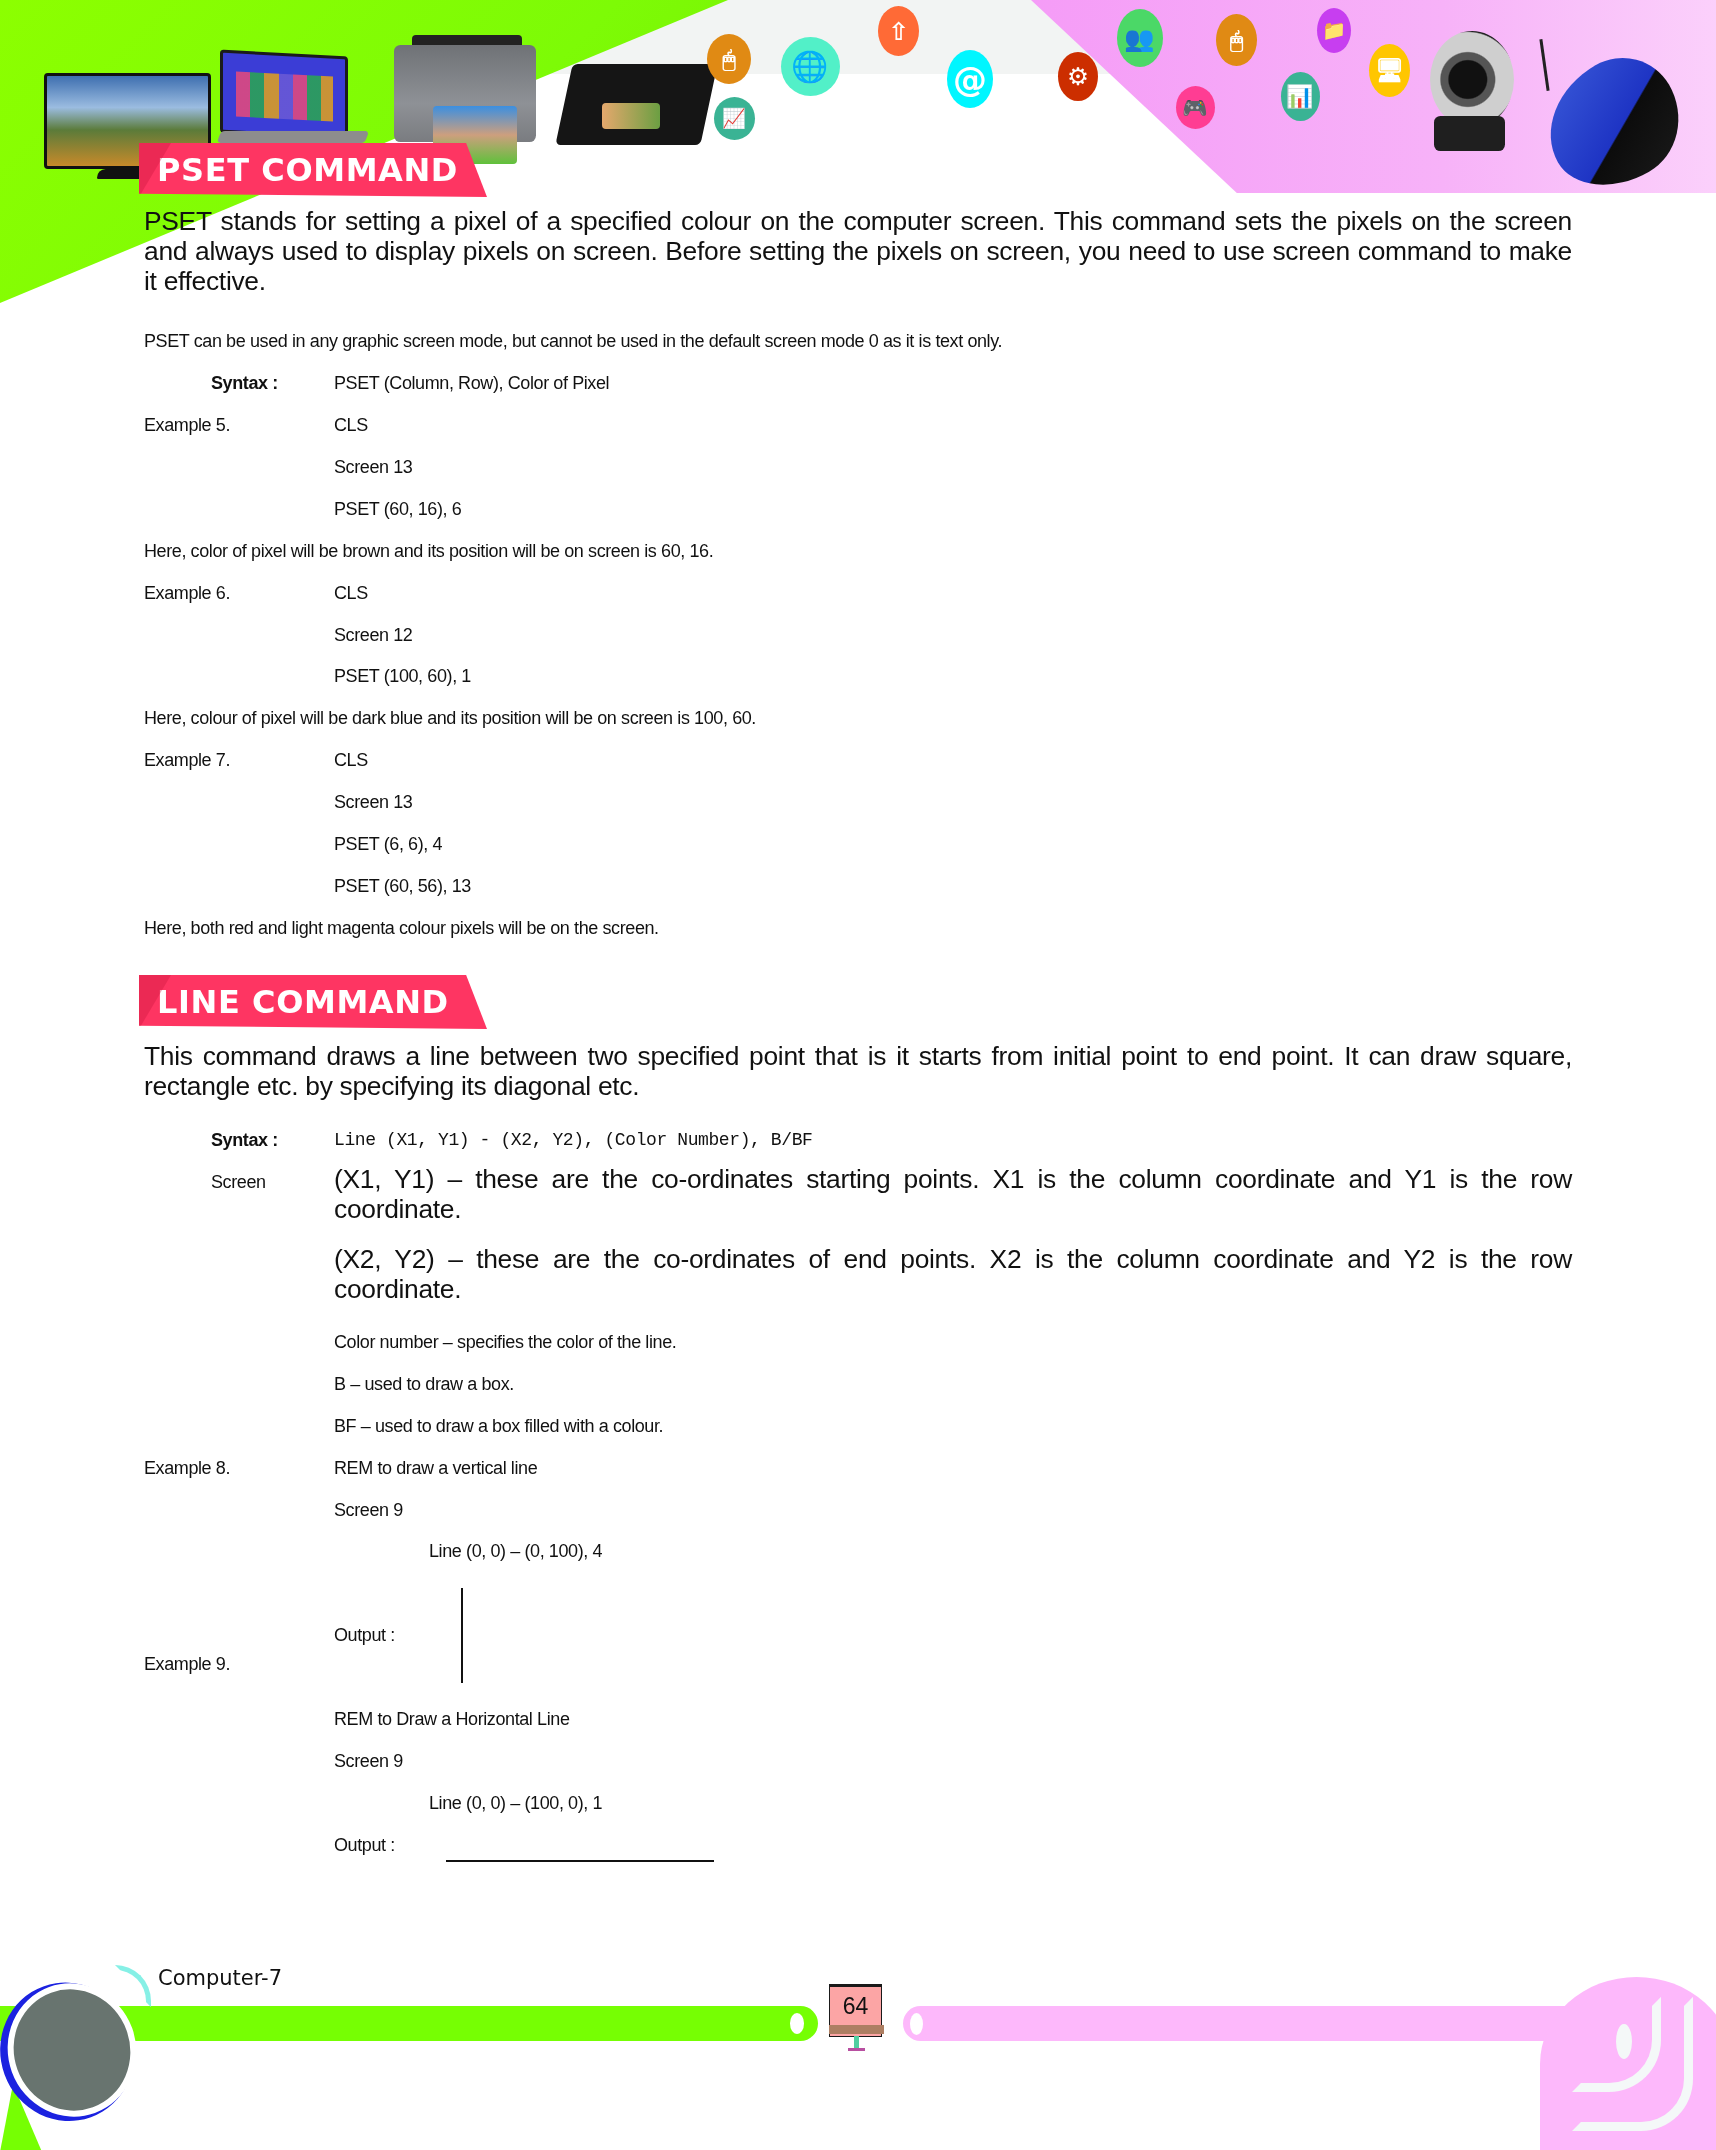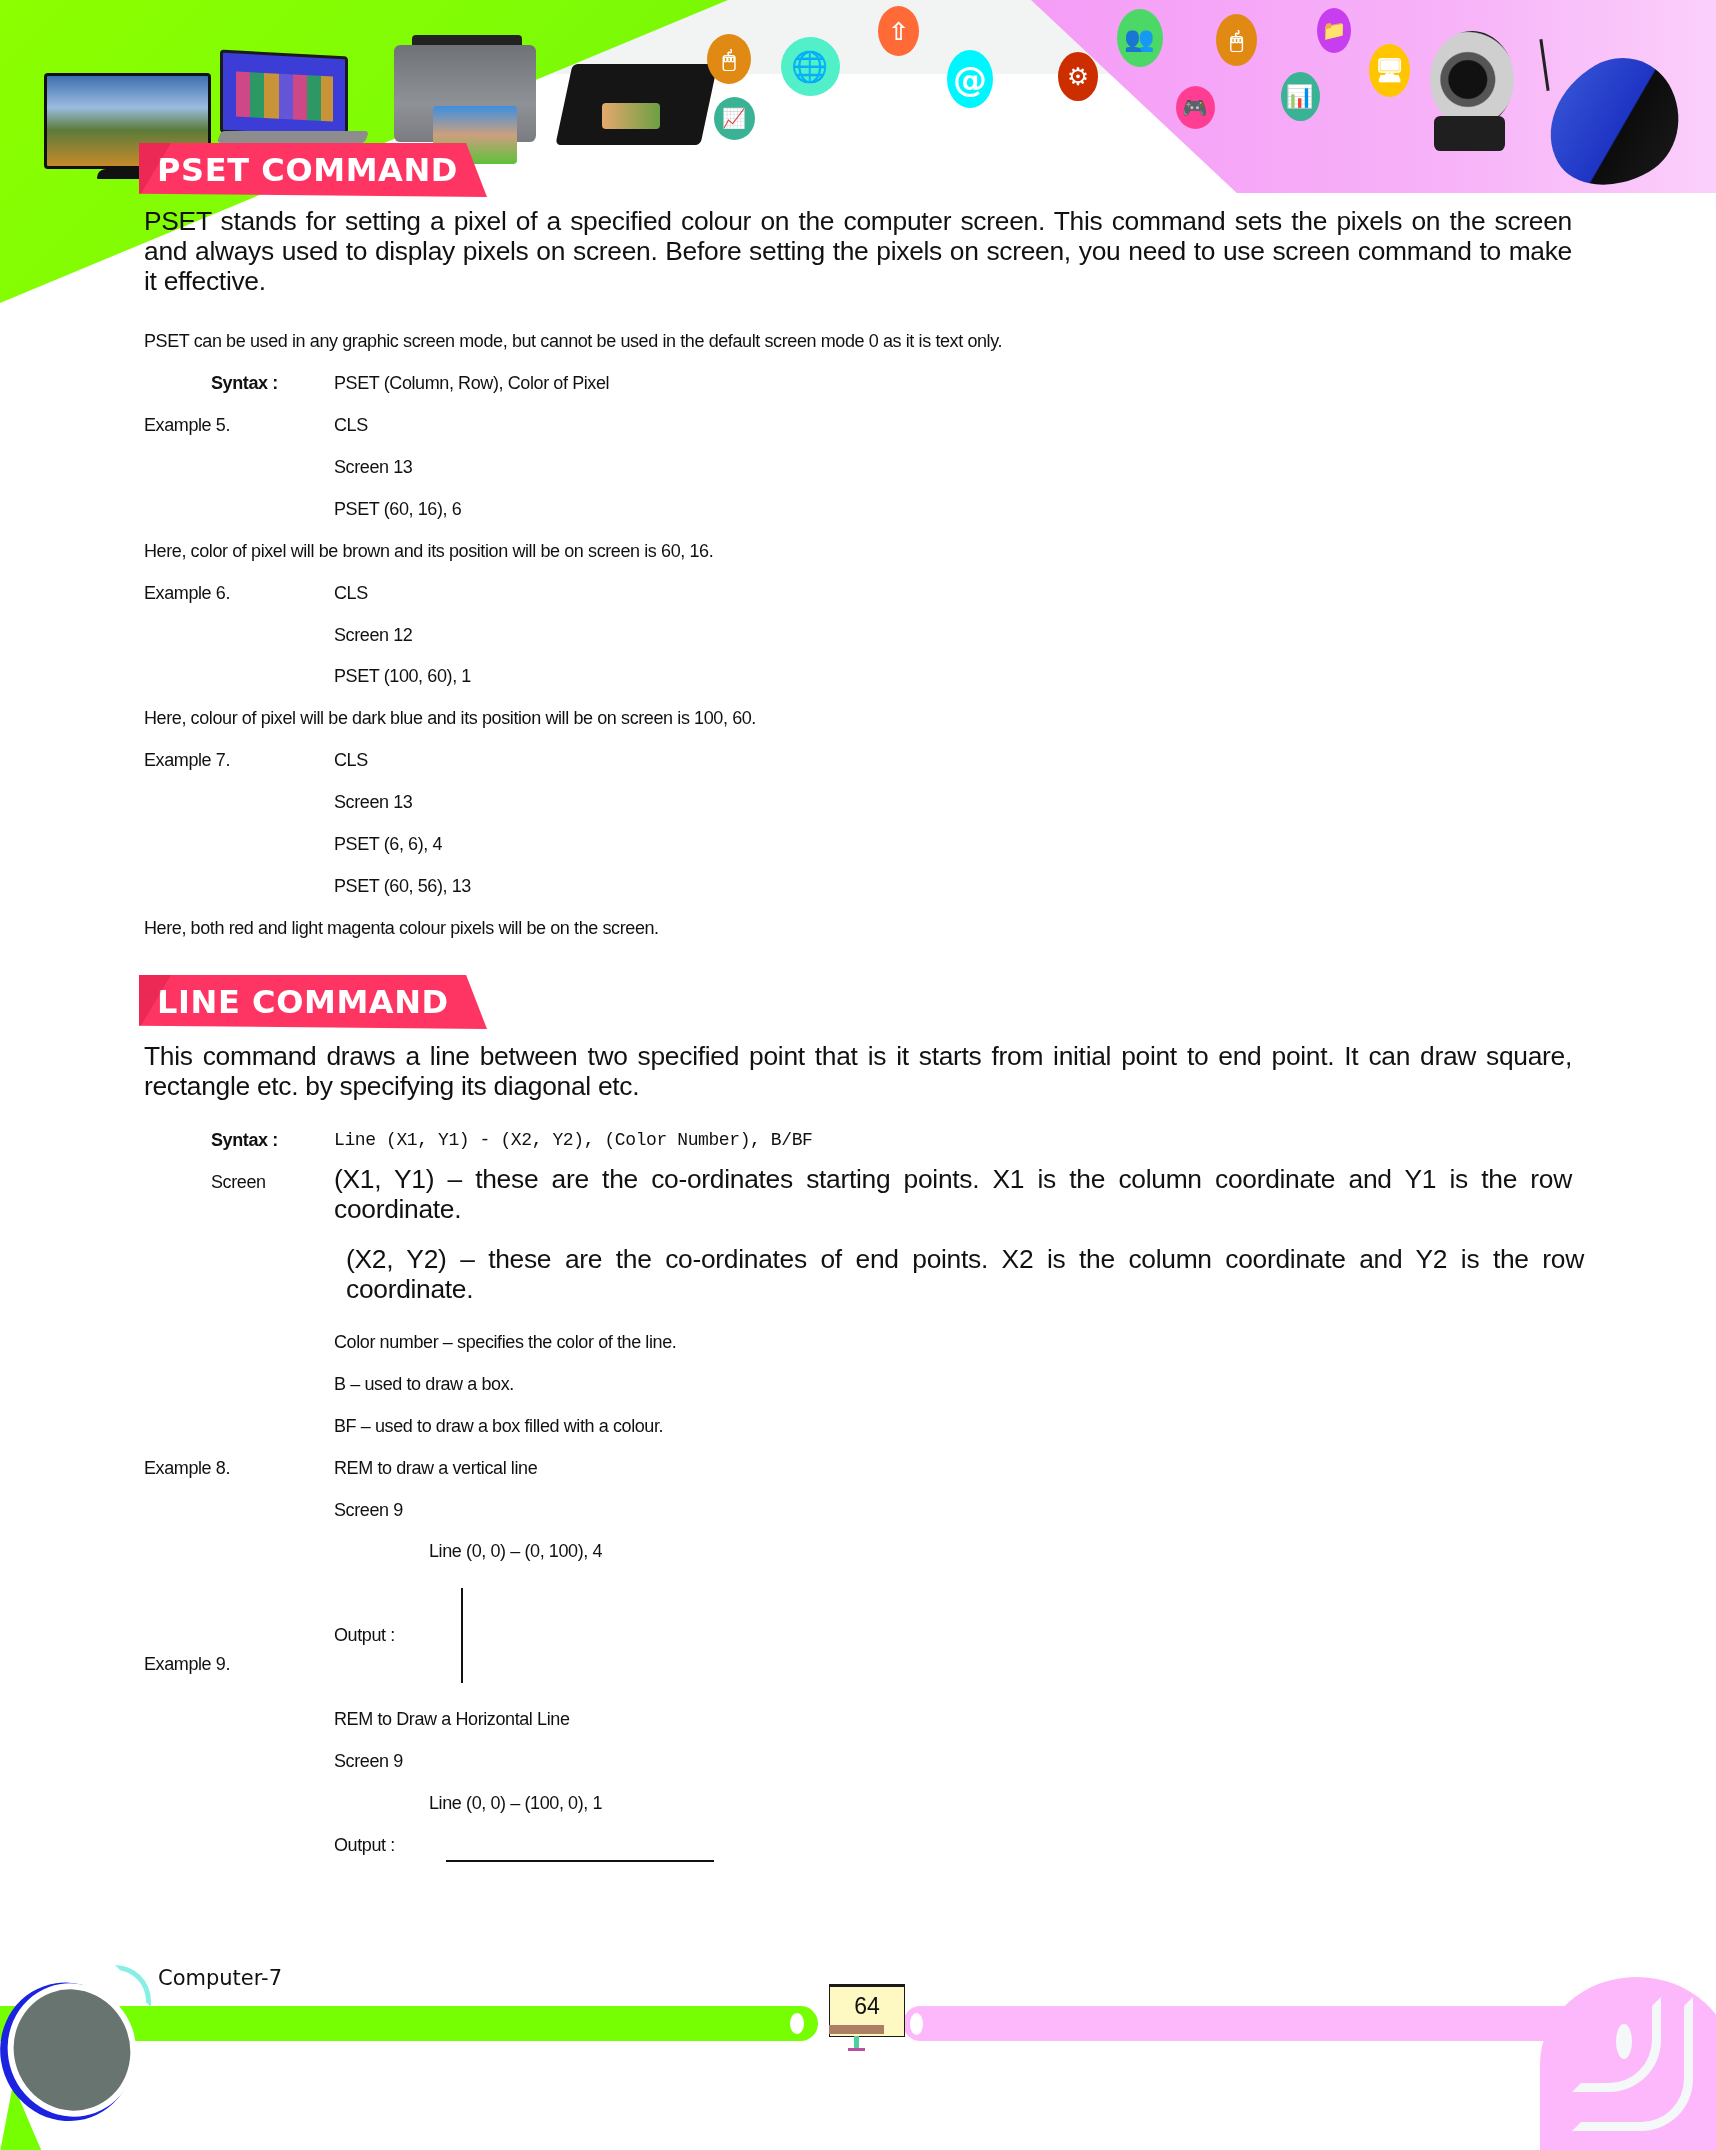--- a/index.html
+++ b/index.html
@@ -77,21 +77,21 @@
     .ft-green-hole { position: absolute; left: 790px; top: 2013px; width: 14px; height: 20.6px; background: #fff; border-radius: 50%; }
     .ft-pink { position: absolute; left: 903px; top: 2006px; width: 670px; height: 35px; background: #fdb8fb; border-radius: 19.3px 0 0 19.3px; }
     .ft-pink-hole { position: absolute; left: 910px; top: 2013px; width: 13px; height: 22px; background: #fff; border-radius: 50%; }
     .ft-pink-blob { position: absolute; left: 1540px; top: 1977px; width: 193px; height: 193px; background: #fdb8fb; border-radius: 50% 50% 0 0 / 45% 45% 0 0; }
     .ft-swirl { position: absolute; border: 9px solid #f4f8f8; border-color: transparent #f4f8f8 #f4f8f8 transparent; border-radius: 0 0 52px 0; }
     .ft-dot { position: absolute; left: 1616px; top: 2024px; width: 15.5px; height: 35px; background: #f4f8f8; border-radius: 50%; }
     .dish-stand { position: absolute; left: 0; top: 2084px; width: 0; height: 0; border-left: 13px solid transparent; border-right: 29px solid transparent; border-bottom: 68px solid #76ff03; }
     .dish { position: absolute; left: 7.7px; top: 1983px; width: 116px; height: 122px; border-radius: 50%;
       background: #68746f; border: 6.4px solid #fff; box-shadow: -5.2px 0 0 2.6px #1b22e0; transform: rotate(-20deg); }
     .dish-signal { position: absolute; left: 115px; top: 1965px; width: 26px; height: 32px; border: 5.2px solid #86f0e6; border-color: #86f0e6 #86f0e6 transparent transparent; border-radius: 0 39px 0 0; }
-    .page-num-box { position: absolute; left: 829px; top: 1984px; width: 76px; height: 53px; border: 1.9px solid #1a1a1a; border-top-width: 3.2px; background: #fef9c3; box-sizing: border-box;
+    .page-num-box { position: absolute; left: 829px; top: 1984px; width: 53px; height: 53px; border: 1.9px solid #1a1a1a; border-top-width: 3.2px; background: #fca5a5; box-sizing: border-box;
       display: flex; align-items: flex-start; justify-content: center; padding-top: 6.4px; font-size: 23px; color: #111; }
     .page-num-base { position: absolute; left: 829px; top: 2025px; width: 55px; height: 9px; background: #ad7e62; }
     .page-num-leg { position: absolute; left: 854px; top: 2036px; width: 5.2px; height: 11.6px; background: #4fcfa0; }
     .page-num-foot { position: absolute; left: 848px; top: 2048px; width: 17px; height: 3.2px; background: #b84fa1; }
     .footer-title { position: absolute; left: 158px; top: 1966px; font-size: 21px; color: #111; font-family: "DejaVu Sans", sans-serif; }
   </style>
 </head>
 <body>
 
 <div class="hdr">
@@ -159,21 +159,21 @@
 
 <div class="sec-head" style="left:139px;top:975px;width:348px;">LINE COMMAND</div>
 
 <div class="para" style="top:1041px;">This command draws a line between two specified point that is it starts from initial point to end point.  It can draw square, rectangle etc. by specifying its diagonal etc.</div>
 
 <div class="t b" style="left:211px;top:1122px;">Syntax :</div>
 <div class="t" style="left:334px;top:1122px;font-family:Liberation Mono, monospace;">Line (X1, Y1) - (X2, Y2), (Color Number), B/BF</div>
 
 <div class="t" style="left:211px;top:1164px;">Screen</div>
 <div class="para" style="left:334px;width:1238px;top:1164px;">(X1, Y1) – these are the co-ordinates starting points. X1 is the column coordinate and Y1 is the row coordinate.</div>
-<div class="para" style="left:346px;width:1238px;top:1244px;">(X2, Y2) – these are the co-ordinates of end points. X2 is the column coordinate and Y2 is the row coordinate.</div>
+<div class="para" style="left:334px;width:1238px;top:1244px;">(X2, Y2) – these are the co-ordinates of end points. X2 is the column coordinate and Y2 is the row coordinate.</div>
 <div class="t" style="left:334px;top:1324px;">Color number – specifies the color of the line.</div>
 <div class="t" style="left:334px;top:1366px;">B – used to draw a box.</div>
 <div class="t" style="left:334px;top:1408px;">BF – used to draw a box filled with a colour.</div>
 
 <div class="t" style="left:144px;top:1450px;">Example 8.</div>
 <div class="t" style="left:334px;top:1450px;">REM to draw a vertical line</div>
 <div class="t" style="left:334px;top:1492px;">Screen 9</div>
 <div class="t" style="left:429px;top:1533px;">Line (0, 0) – (0, 100), 4</div>
 <div class="t" style="left:334px;top:1617px;">Output :</div>
 <div class="vline"></div>

